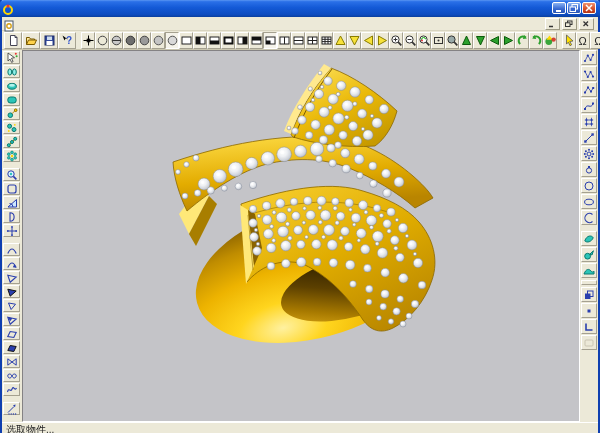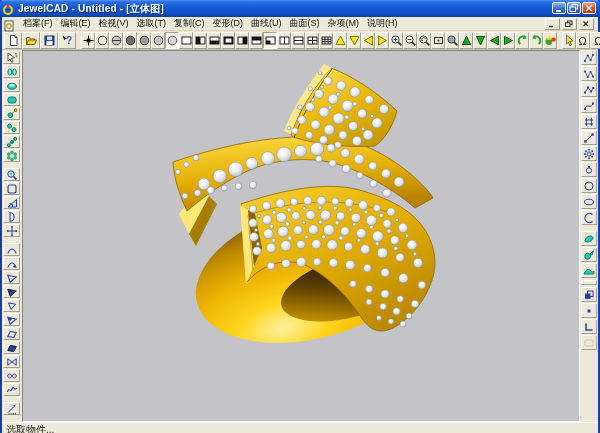--- a/index.html
+++ b/index.html
@@ -37,21 +37,20 @@
 <body>
 
 <div class="win">
   <div class="titlebar">
     <span class="appicon">
       <svg width="13" height="13">
           <circle cx="6" cy="7" r="4" fill="none" stroke="#ffd700" stroke-width="2"></circle>
           <circle cx="6" cy="3" r="1.6" fill="#e33"></circle>
         </svg>
     </span>
-    <span class="title">JewelCAD - Untitled - [立体图]</span>
     <span class="wbtns" id="winBtns">
         <span class="wb min">
           <svg width="12" height="10">
             <path d="M3 8h5" stroke="#fff" stroke-width="2"></path>
           </svg>
         </span>
         <span class="wb rest">
           <svg width="12" height="10">
             <rect x="4" y="1.5" width="5.5" height="4.5" fill="none" stroke="#fff"></rect>
             <rect x="2" y="4" width="5.5" height="4.5" fill="#3667d0" stroke="#fff"></rect>
@@ -64,32 +63,20 @@
         </span>
       </span>
   </div>
   <div class="menubar">
     <span class="docicon">
       <svg width="12" height="12">
           <rect x="1" y="1" width="8" height="10" fill="#fff" stroke="#456"></rect>
           <circle cx="5" cy="6" r="2.2" fill="none" stroke="#d4a017" stroke-width="1.4"></circle>
         </svg>
     </span>
-    <nav id="menuItems" style="display:flex">
-        <span class="mi">档案(F)</span>
-        <span class="mi">编辑(E)</span>
-        <span class="mi">检视(V)</span>
-        <span class="mi">选取(T)</span>
-        <span class="mi">复制(C)</span>
-        <span class="mi">变形(D)</span>
-        <span class="mi">曲线(U)</span>
-        <span class="mi">曲面(S)</span>
-        <span class="mi">杂项(M)</span>
-        <span class="mi">说明(H)</span>
-      </nav>
     <span class="childbtns" id="childBtns">
         <span class="cb">
           <svg width="11" height="8">
             <path d="M2 6.5h4" stroke="#333" stroke-width="1.5"></path>
           </svg>
         </span>
         <span class="cb">
           <svg width="11" height="8">
             <rect x="3.5" y="1" width="4.5" height="3.5" fill="none" stroke="#333"></rect>
             <rect x="1.5" y="2.8" width="4.5" height="3.7" fill="#ece9d8" stroke="#333"></rect>

